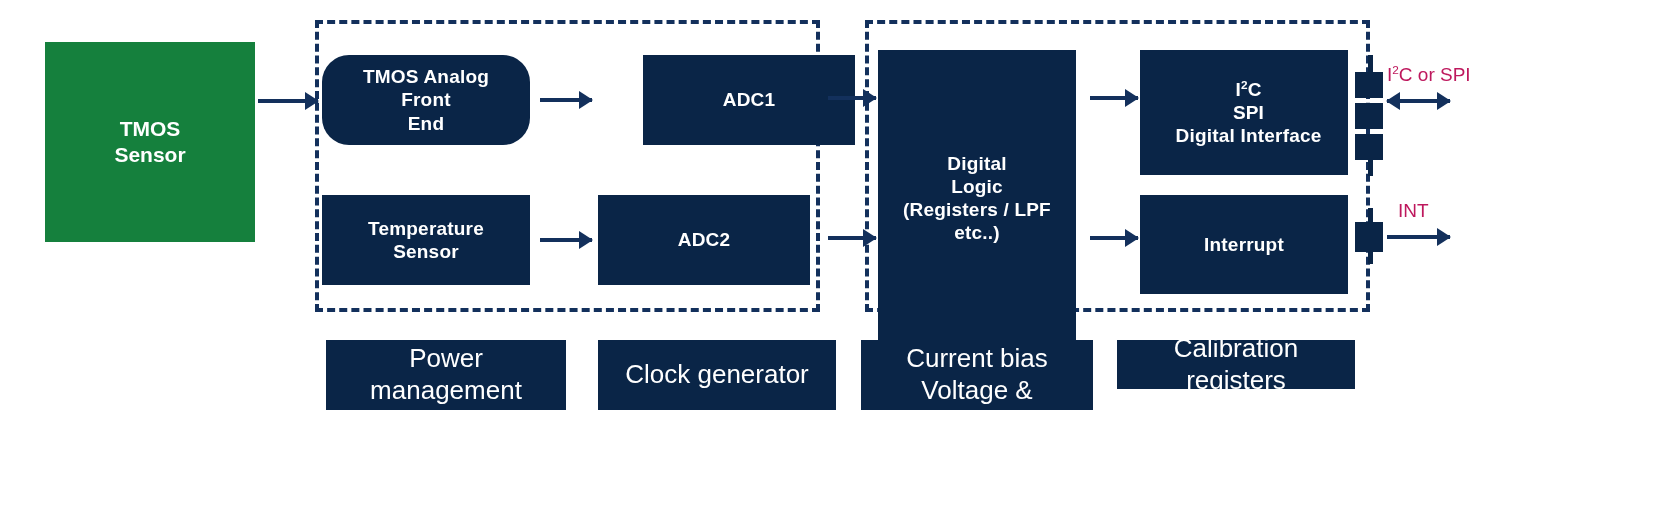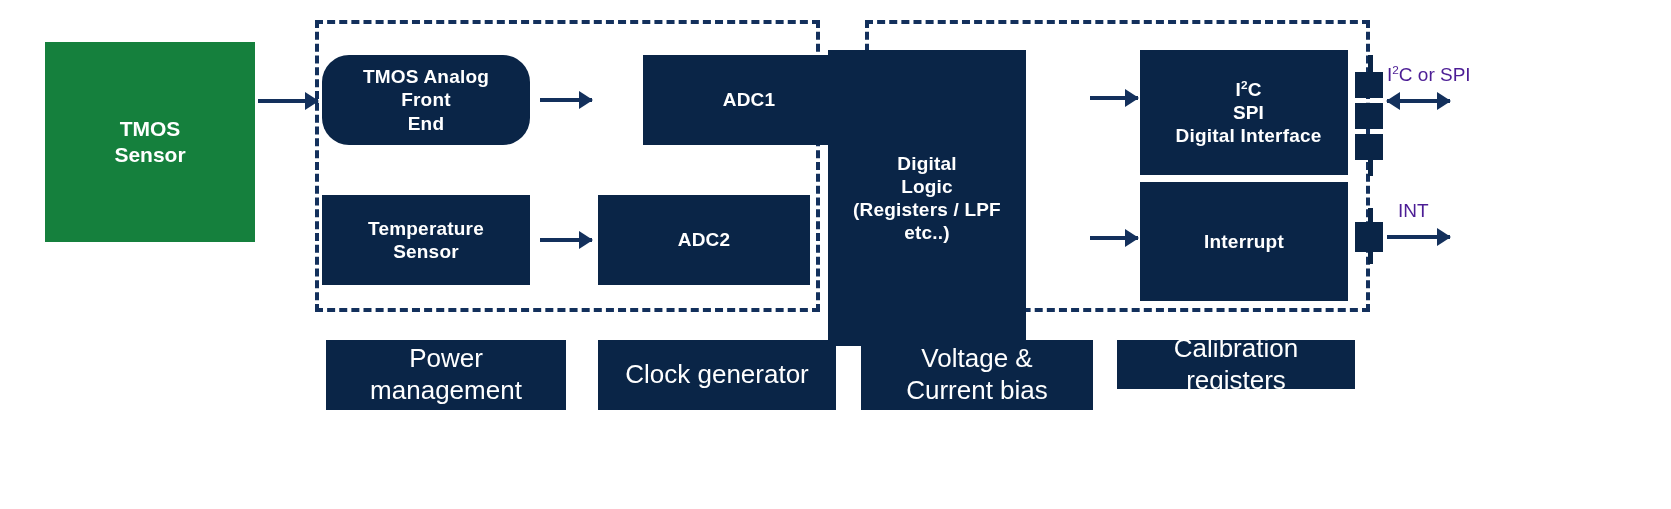--- a/index.html
+++ b/index.html
@@ -24,21 +24,21 @@
     border-bottom:9px solid transparent;}
   .arrow.dbl:before{content:"";position:absolute;left:-1px;top:50%;
     transform:translateY(-50%);
     border-right:14px solid #13305c;
     border-top:9px solid transparent;
     border-bottom:9px solid transparent;}
 
   .pin{position:absolute;background:#0a2547;}
   .pinstem{position:absolute;background:#0a2547;width:5px;}
 
-  .lbl{position:absolute;color:#4c1d95;font-size:19px;white-space:nowrap;}
+  .lbl{position:absolute;color:#be185d;font-size:19px;white-space:nowrap;}
 
   .sup2{font-size:0.62em;vertical-align:super;line-height:0;}
 </style>
 </head>
 <body>
 
 <div id="stage">
 
   <div class="blk sensor" style="left:45px;top:42px;width:210px;height:200px;">
     <div>
@@ -76,41 +76,41 @@
 
   <div class="blk bold" style="left:598px;top:195px;width:212px;height:90px;">
     <div>ADC2</div>
   </div>
 
   <div class="arrow" style="left:828px;top:96px;width:48px;"></div>
   <div class="arrow" style="left:828px;top:236px;width:48px;"></div>
 
   <div class="dashbox" style="left:865px;top:20px;width:505px;height:292px;"></div>
 
-  <div class="blk bold" style="left:828px;top:50px;width:198px;height:296px;justify-content:center;">
+  <div class="blk bold" style="left:878px;top:50px;width:198px;height:296px;justify-content:center;">
     <div>
       <div>Digital</div>
       <div>Logic</div>
       <div>(Registers / LPF</div>
       <div>etc..)</div>
     </div>
   </div>
 
   <div class="arrow" style="left:1090px;top:96px;width:48px;"></div>
   <div class="arrow" style="left:1090px;top:236px;width:48px;"></div>
 
   <div class="blk bold" style="left:1140px;top:50px;width:208px;height:125px;padding-left:9px;">
     <div>
       <div><span>I</span><span class="sup2">2</span><span>C</span></div>
       <div>SPI</div>
       <div>Digital Interface</div>
     </div>
   </div>
 
-  <div class="blk bold" style="left:1140px;top:182px;width:208px;height:119px;">
+  <div class="blk bold" style="left:1140px;top:195px;width:208px;height:99px;">
     <div>Interrupt</div>
   </div>
 
   <div class="pinstem" style="left:1368px;top:55px;height:20px;"></div>
   <div class="pin" style="left:1355px;top:72px;width:28px;height:26px;"></div>
 
   <div class="pin" style="left:1355px;top:103px;width:28px;height:26px;"></div>
 
   <div class="pin" style="left:1355px;top:134px;width:28px;height:26px;"></div>
   <div class="pinstem" style="left:1368px;top:158px;height:18px;"></div>
@@ -133,22 +133,22 @@
   </div>
 
   <div class="blk reg" style="left:598px;top:340px;width:238px;height:70px;">
     <div>
       <div>Clock generator</div>
     </div>
   </div>
 
   <div class="blk reg" style="left:861px;top:340px;width:232px;height:70px;">
     <div>
+      <div>Current bias</div>
       <div>Voltage &amp;</div>
-      <div>Current bias</div>
     </div>
   </div>
 
   <div class="blk reg" style="left:1117px;top:340px;width:238px;height:49px;">
     <div>
       <div>Calibration</div>
       <div>registers</div>
     </div>
   </div>
 

